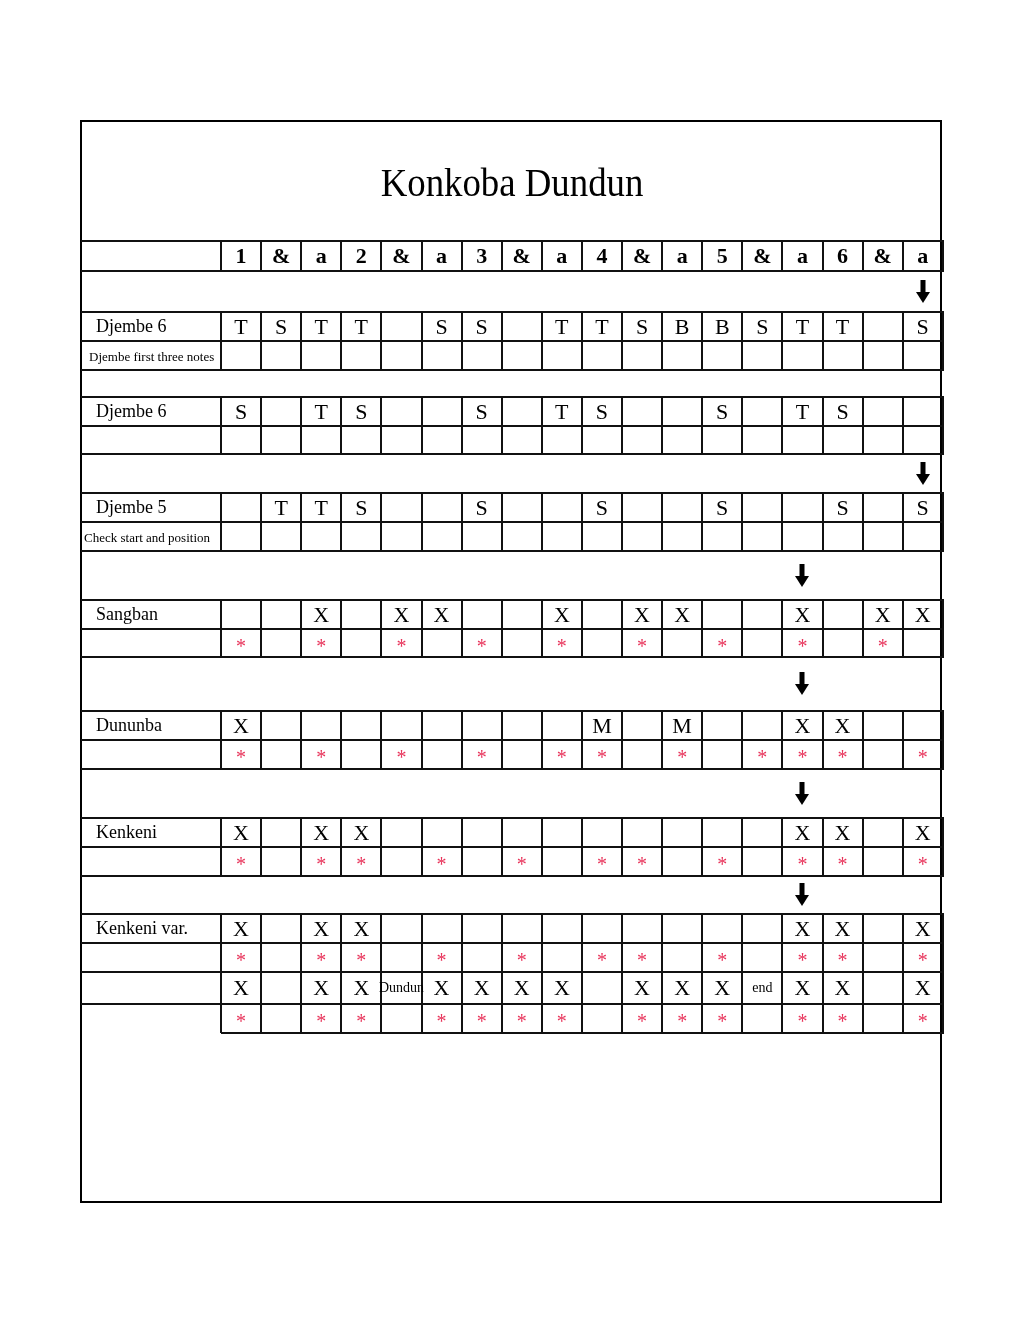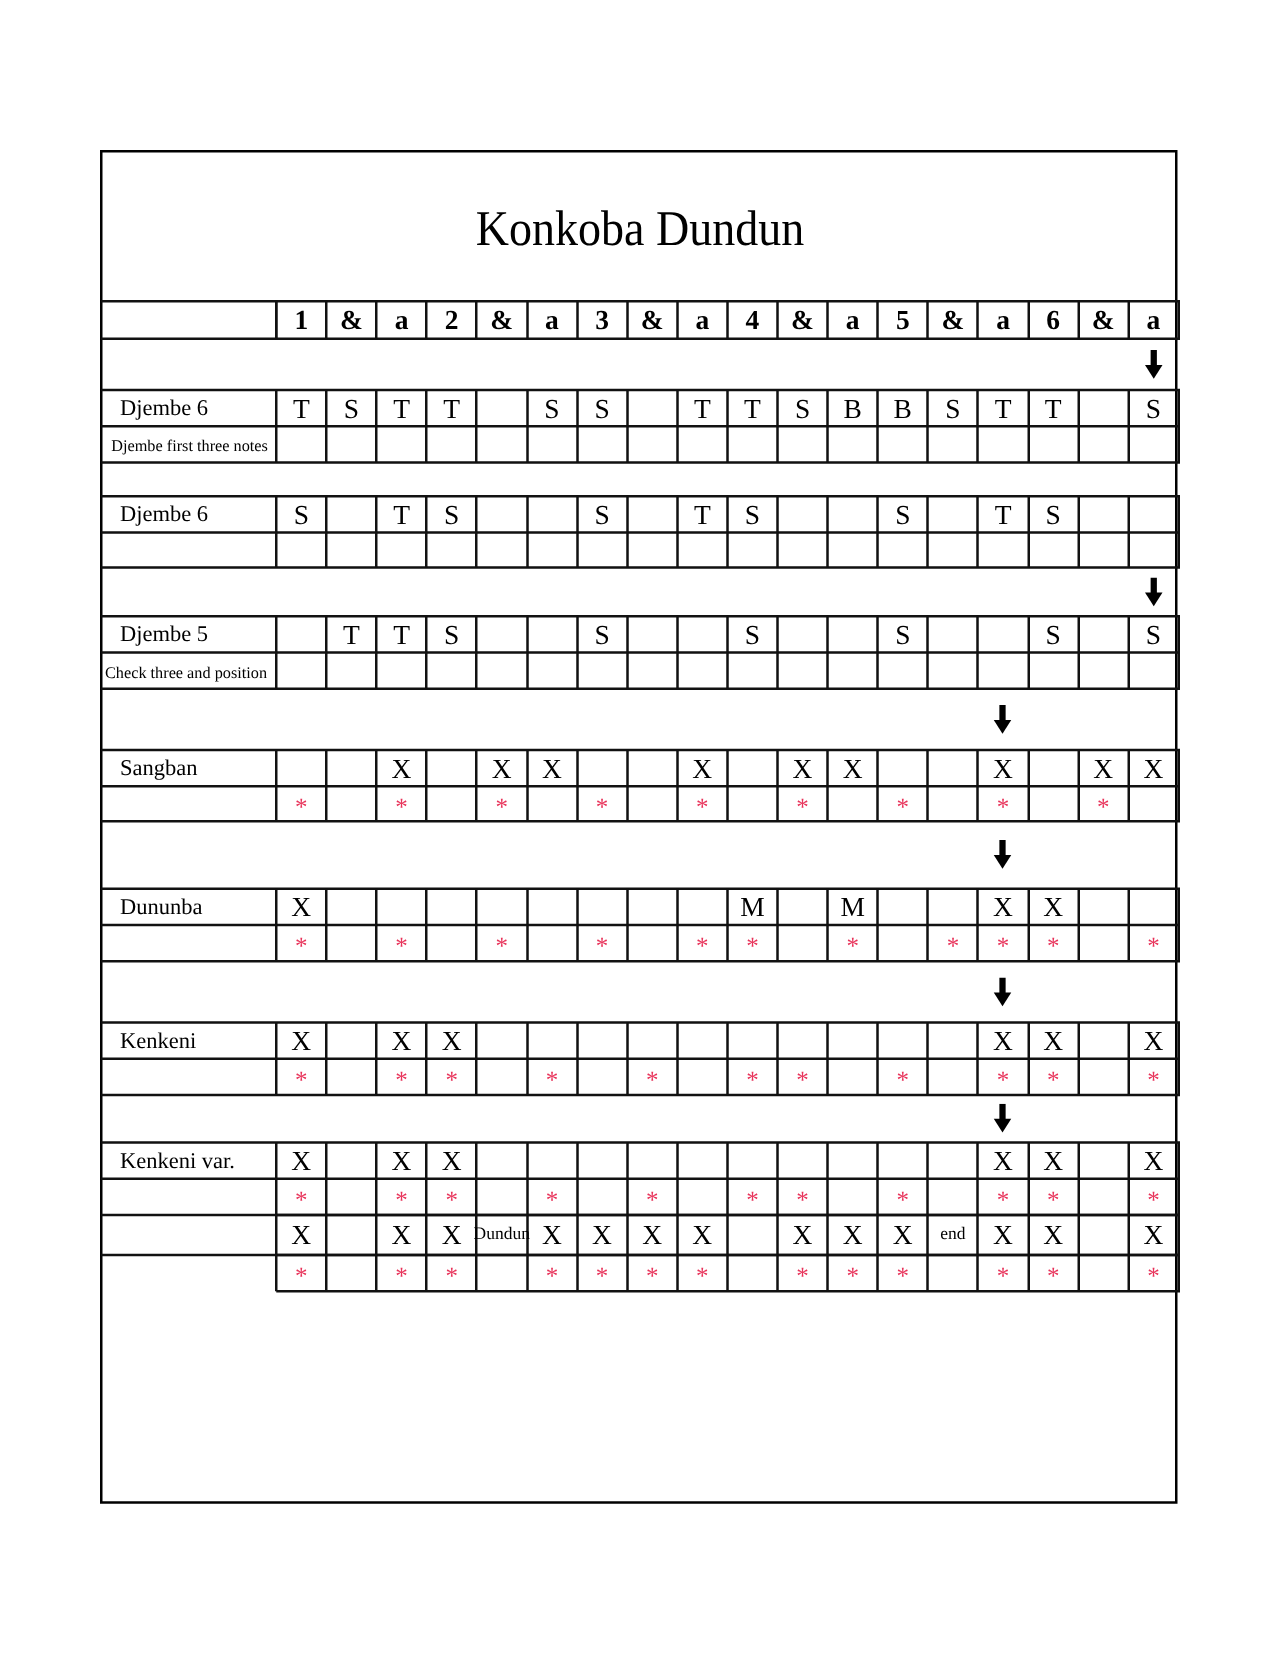--- a/index.html
+++ b/index.html
@@ -210,21 +210,21 @@
     <div class="vline" style="left: 781px; top: 493px; height: 58px;"></div>
     <div class="vline" style="left: 822px; top: 493px; height: 58px;"></div>
     <div class="vline" style="left: 862px; top: 493px; height: 58px;"></div>
     <div class="vline" style="left: 902px; top: 493px; height: 58px;"></div>
     <div class="vline" style="left: 942px; top: 493px; height: 58px;"></div>
     <div class="arrow" style="left: 914.75px; top: 462px;"><svg width="16" height="24" viewBox="0 0 16 24">
         <rect x="5.5" y="0" width="5" height="14" fill="#000"></rect>
         <polygon points="1,12 15,12 8,23" fill="#000"></polygon>
       </svg></div>
     <div class="label" style="left: 96px; top: 497px;">Djembe 5</div>
-    <div class="note" style="left: 84px; top: 530px;">Check three and position</div>
+    <div class="note" style="left: 84px; top: 530px;">Check start and position</div>
     <div class="cell" style="left: 221px; top: 493px; width: 40.1px; height: 29px;"></div>
     <div class="cell" style="left: 261.1px; top: 493px; width: 40.1px; height: 29px;">T</div>
     <div class="cell" style="left: 301.2px; top: 493px; width: 40.1px; height: 29px;">T</div>
     <div class="cell" style="left: 341.3px; top: 493px; width: 40.1px; height: 29px;">S</div>
     <div class="cell" style="left: 381.4px; top: 493px; width: 40.1px; height: 29px;"></div>
     <div class="cell" style="left: 421.5px; top: 493px; width: 40.1px; height: 29px;"></div>
     <div class="cell" style="left: 461.6px; top: 493px; width: 40.1px; height: 29px;">S</div>
     <div class="cell" style="left: 501.7px; top: 493px; width: 40.1px; height: 29px;"></div>
     <div class="cell" style="left: 541.8px; top: 493px; width: 40.1px; height: 29px;"></div>
     <div class="cell" style="left: 581.9px; top: 493px; width: 40.1px; height: 29px;">S</div>

